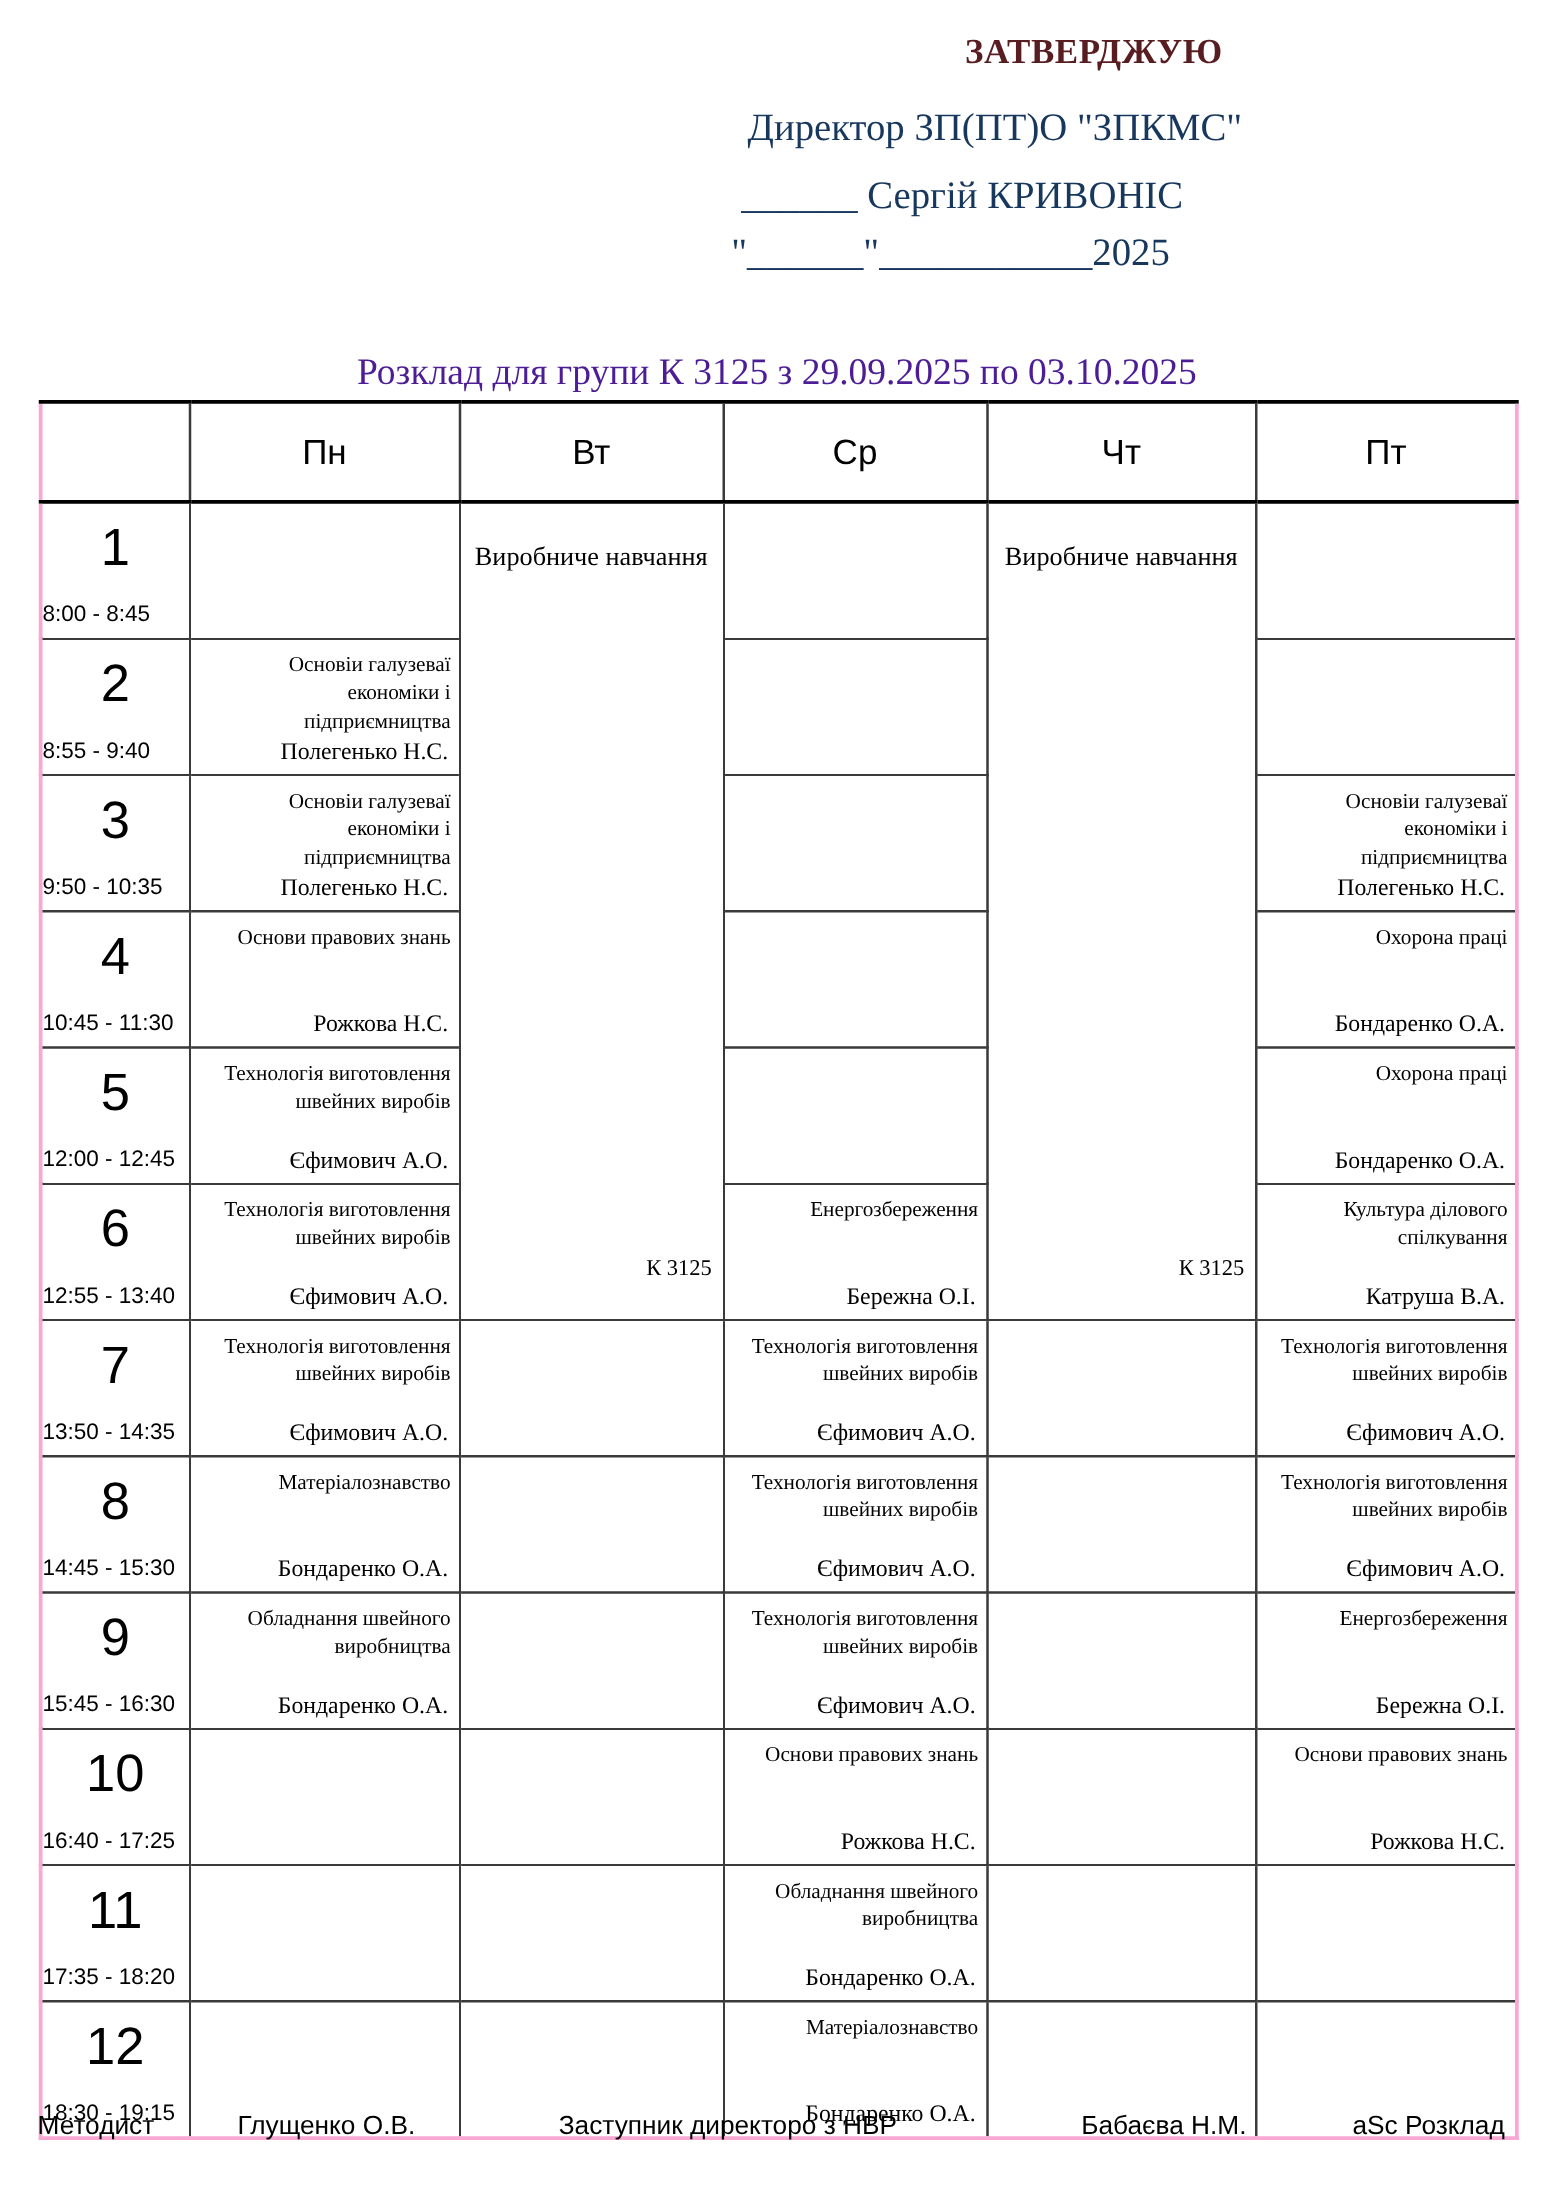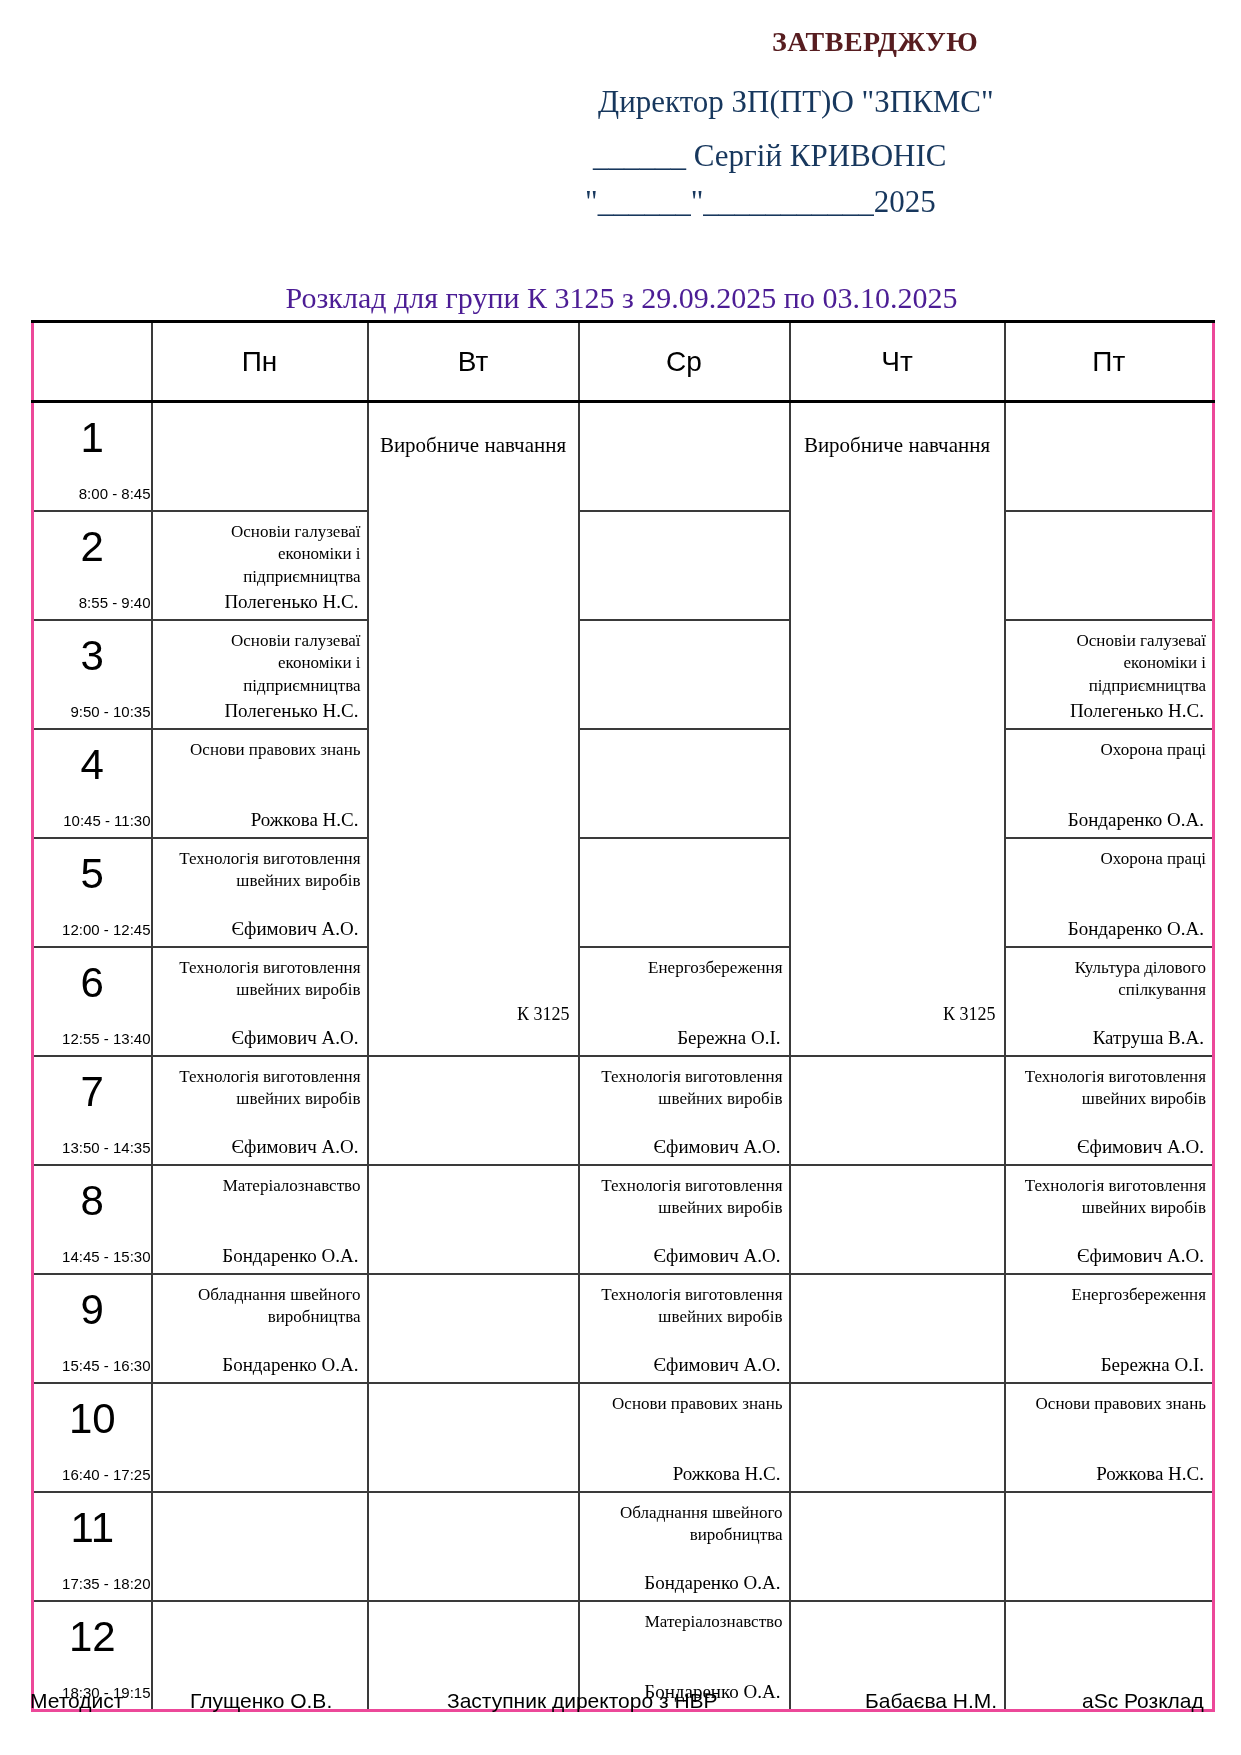--- a/index.html
+++ b/index.html
@@ -8,29 +8,29 @@
 
   
   .approve{font-weight:bold;font-size:28px;letter-spacing:.5px;}
   .head-line{font-size:31px;white-space:nowrap;}
 
   
   .sched-title{left:31px;top:281px;width:1181px;text-align:center;font-size:30px;white-space:nowrap;}
 
   
   table.tt{position:absolute;left:31px;top:320px;width:1181px;border-collapse:collapse;table-layout:fixed;
-           border:3px solid #ec4899;}
+           border:3px solid #f9a8d4;}
   table.tt th,table.tt td{border:2px solid #3a3a3a;padding:0;vertical-align:top;background:#fff;overflow:hidden;}
   table.tt thead th{border-bottom:3px solid #000;border-top:3px solid #000;height:77px;
         font-family:"Liberation Sans",sans-serif;font-size:28px;font-weight:400;text-align:center;vertical-align:middle;}
   table.tt tbody tr{height:107px;}
 
   .time-cell{position:relative;height:107px;font-family:"Liberation Sans",sans-serif;}
   .p-num{position:absolute;top:14px;left:0;right:0;text-align:center;font-size:42px;line-height:1;}
-  .p-time{position:absolute;bottom:8px;left:0;right:0;text-align:right;font-size:15px;}
+  .p-time{position:absolute;bottom:8px;left:0;right:0;text-align:left;font-size:18px;}
 
   .cell{position:relative;height:107px;}
   .cell-tall{position:relative;}
   .subj{padding:9px 6px 0 6px;text-align:right;font-size:17px;line-height:1.32;}
   .subj-merged{padding:30px 6px 0 6px;text-align:center;font-size:21px;}
   .teach{position:absolute;bottom:6px;right:8px;font-size:19px;white-space:nowrap;}
   .group{position:absolute;bottom:30px;right:8px;font-size:18px;white-space:nowrap;margin-left:42px;}
 
   
   .footer-item{top:1689px;font-family:"Liberation Sans",sans-serif;font-size:21px;white-space:nowrap;}

